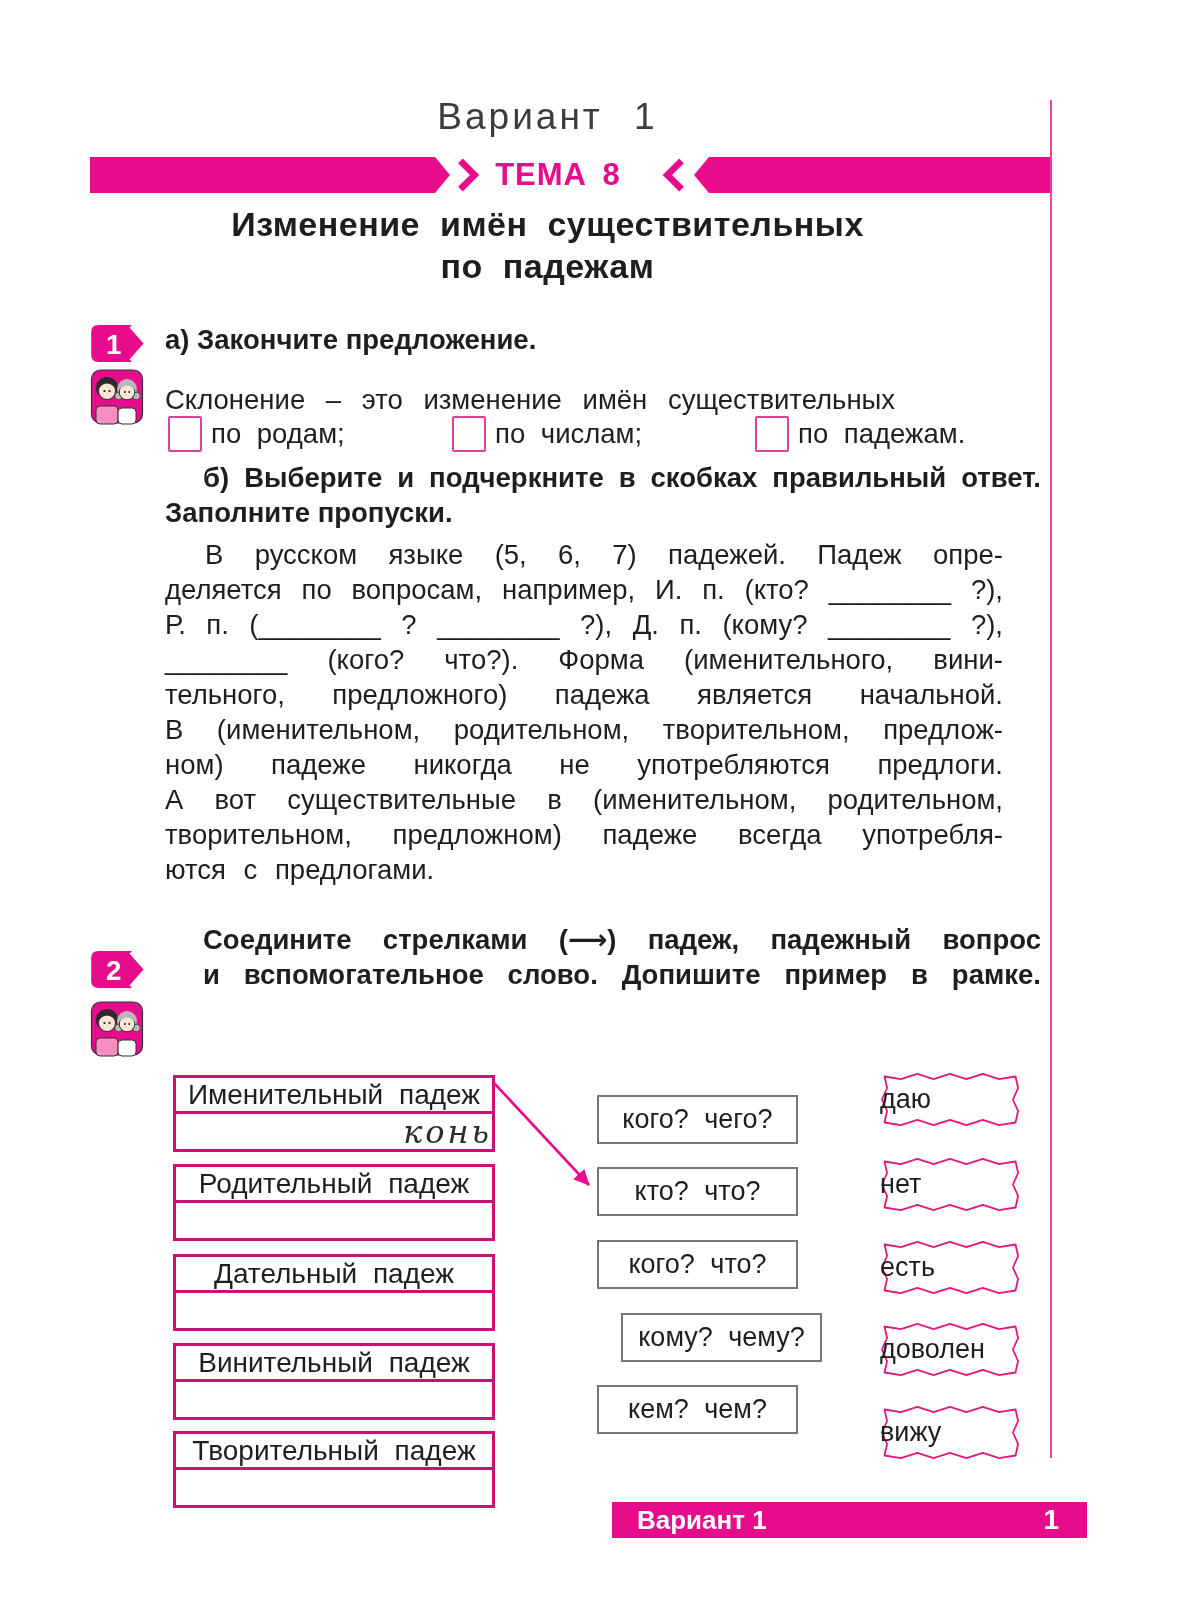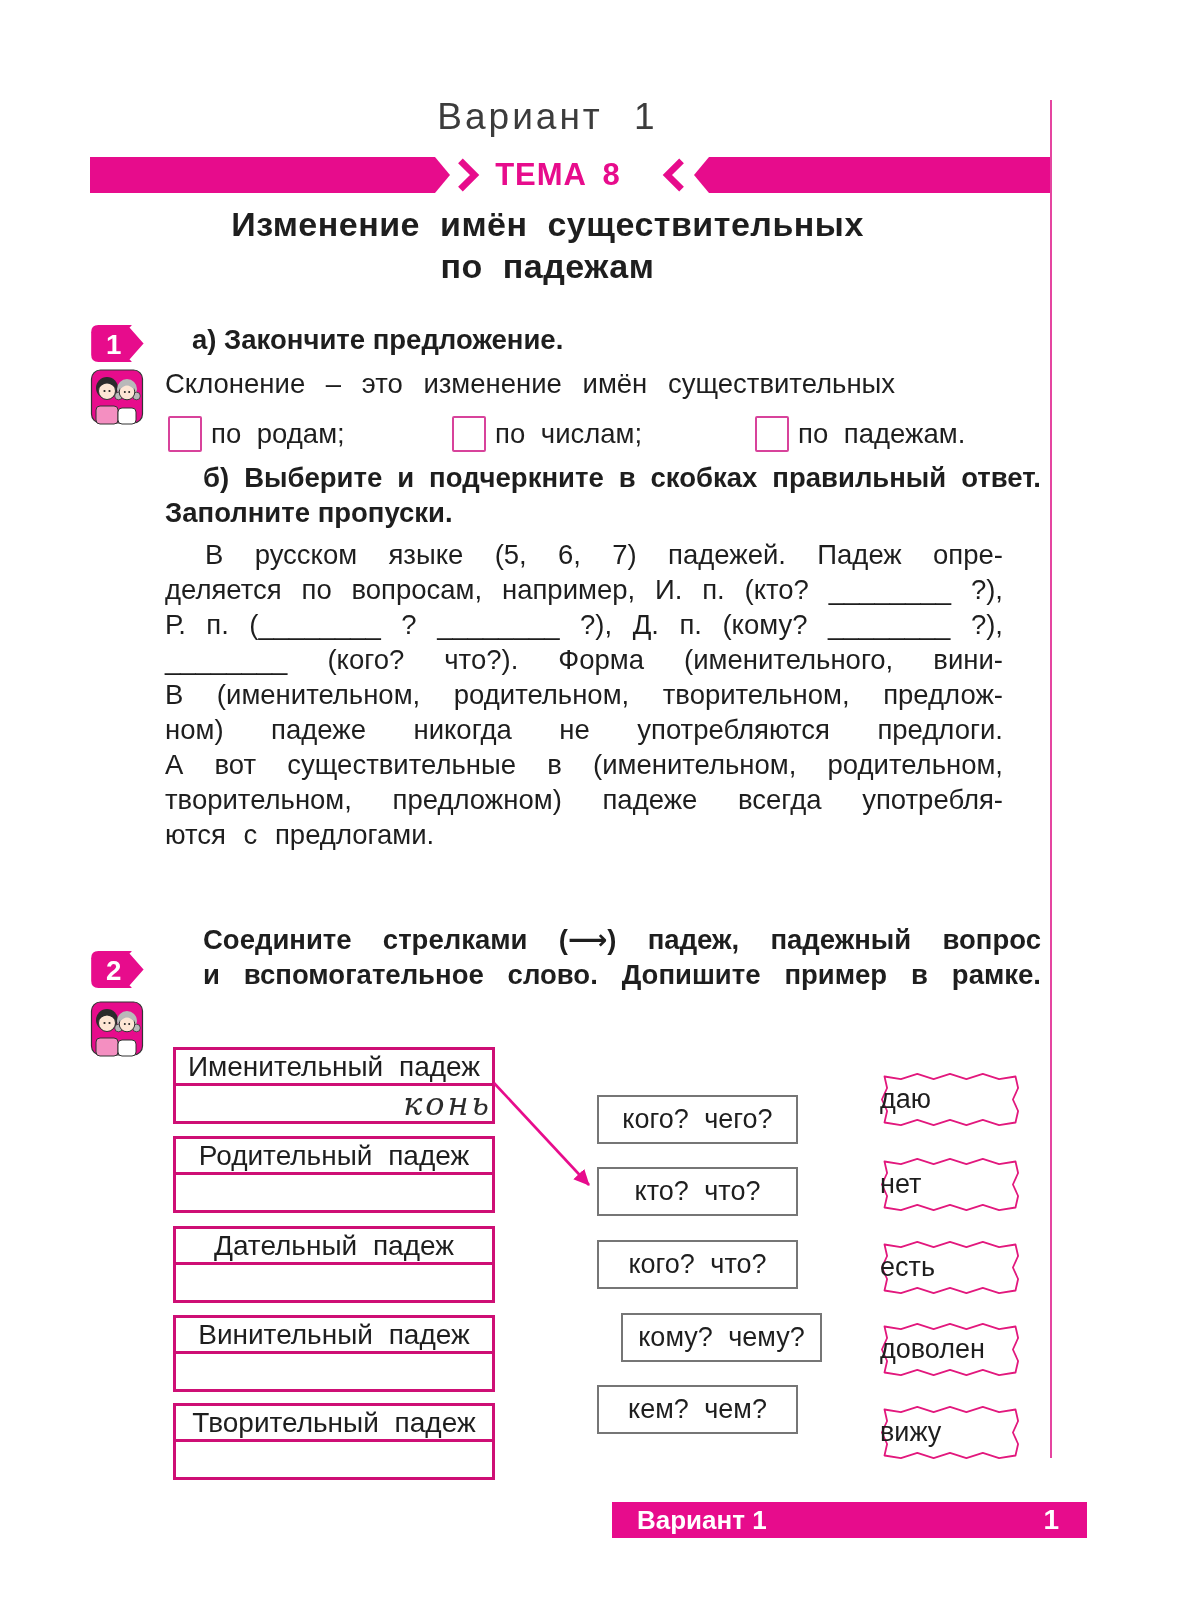--- a/index.html
+++ b/index.html
@@ -52,42 +52,42 @@
   .badge-num{fill:#fff;font-weight:bold;font-size:27px;
     font-family:"Liberation Sans","DejaVu Sans",sans-serif;text-anchor:middle;}
   .kids{position:absolute;left:90px;width:54px;height:60px;}
   .kids1{top:366px;}
   .kids2{top:998px;}
 
   
   .bold-line,.body-line{position:absolute;left:165px;width:838px;font-size:27.5px;line-height:35px;}
   .bold-line{font-weight:bold;}
   .just{text-align:justify;text-align-last:justify;margin-left:38px;}
-  .t1a{top:322px;width:600px;margin-left:27px;}
-  .statement{top:366px;word-spacing:13px;}
+  .t1a{top:322px;width:600px;}
+  .statement{top:382px;word-spacing:13px;}
   .t1b1{top:460px;}
   .t1b2{top:495px;}
   .t2i1{top:922px;font-weight:bold;}
   .t2i2{top:957px;font-weight:bold;}
 
   .option{position:absolute;top:416px;height:42px;white-space:nowrap;}
   .opt-1{left:168px;} .opt-2{left:452px;} .opt-3{left:755px;}
   .cbx{display:inline-block;width:34px;height:36px;border:2.5px solid var(--checkbox-border);
     border-radius:2px;background:#fff;vertical-align:middle;margin-right:9px;}
   .opt-label{font-size:27.5px;vertical-align:middle;word-spacing:8px;}
 
   .para{position:absolute;left:165px;top:537px;width:838px;}
   .pline{font-size:27.5px;line-height:35px;height:35px;text-align:justify;text-align-last:justify;
     white-space:nowrap;}
   .pline.indent{text-indent:40px;}
   .pline.last{text-align:center;text-align-last:left;word-spacing:10px;}
 
   
   .case-box{position:absolute;left:173px;width:322px;height:77px;
-    border:3px solid var(--box-border);background:#fff;}
+    border:3px solid var(--box-border);background:#fff;margin-top:28px;}
   .cb-1{top:1047px;} .cb-2{top:1136px;} .cb-3{top:1226px;} .cb-4{top:1315px;} .cb-5{top:1403px;}
   .case-label{height:36px;line-height:34px;border-bottom:3px solid var(--box-border);
     text-align:center;font-size:28px;word-spacing:8px;}
   .case-example{height:35px;line-height:36px;text-align:right;}
   .handwritten{font-family:"DejaVu Serif","Liberation Serif",serif;font-style:italic;
     font-size:32px;letter-spacing:3px;color:#2c2c2c;}
 
   .q-box{position:absolute;left:597px;width:201px;height:49px;border:2.5px solid var(--gray-border);
     background:#fff;text-align:center;font-size:27px;line-height:45px;word-spacing:8px;}
   .qb-1{top:1095px;} .qb-2{top:1167px;} .qb-3{top:1240px;} .qb-4{top:1313px;margin-left:24px;} .qb-5{top:1385px;}
@@ -172,20 +172,21 @@
   </div>
 
   <div class="bold-line just t1b1">б) Выберите и подчеркните в скобках правильный ответ.</div>
   <div class="bold-line t1b2">Заполните пропуски.</div>
 
   <div class="para">
     <div class="pline indent">В русском языке (5, 6, 7) падежей. Падеж опре-</div>
     <div class="pline">деляется по вопросам, например, И. п. (кто? ________ ?),</div>
     <div class="pline">Р. п. (________ ? ________ ?), Д. п. (кому? ________ ?),</div>
     <div class="pline">________ (кого? что?). Форма (именительного, вини-</div>
+    <div class="pline">тельного, предложного) падежа является начальной.</div>
     <div class="pline">В (именительном, родительном, творительном, предлож-</div>
     <div class="pline">ном) падеже никогда не употребляются предлоги.</div>
     <div class="pline">А вот существительные в (именительном, родительном,</div>
     <div class="pline">творительном, предложном) падеже всегда употребля-</div>
     <div class="pline last">ются с предлогами.</div>
   </div>
 
   <svg class="badge badge2" viewBox="0 0 64 38">
     <path class="badge-body" d="M8 1 H40 L56 19 L40 37 H8 Q1 37 1 30 V8 Q1 1 8 1 Z"></path>
     <path class="badge-cut" d="M40 2 L55 19 L40 36"></path>

